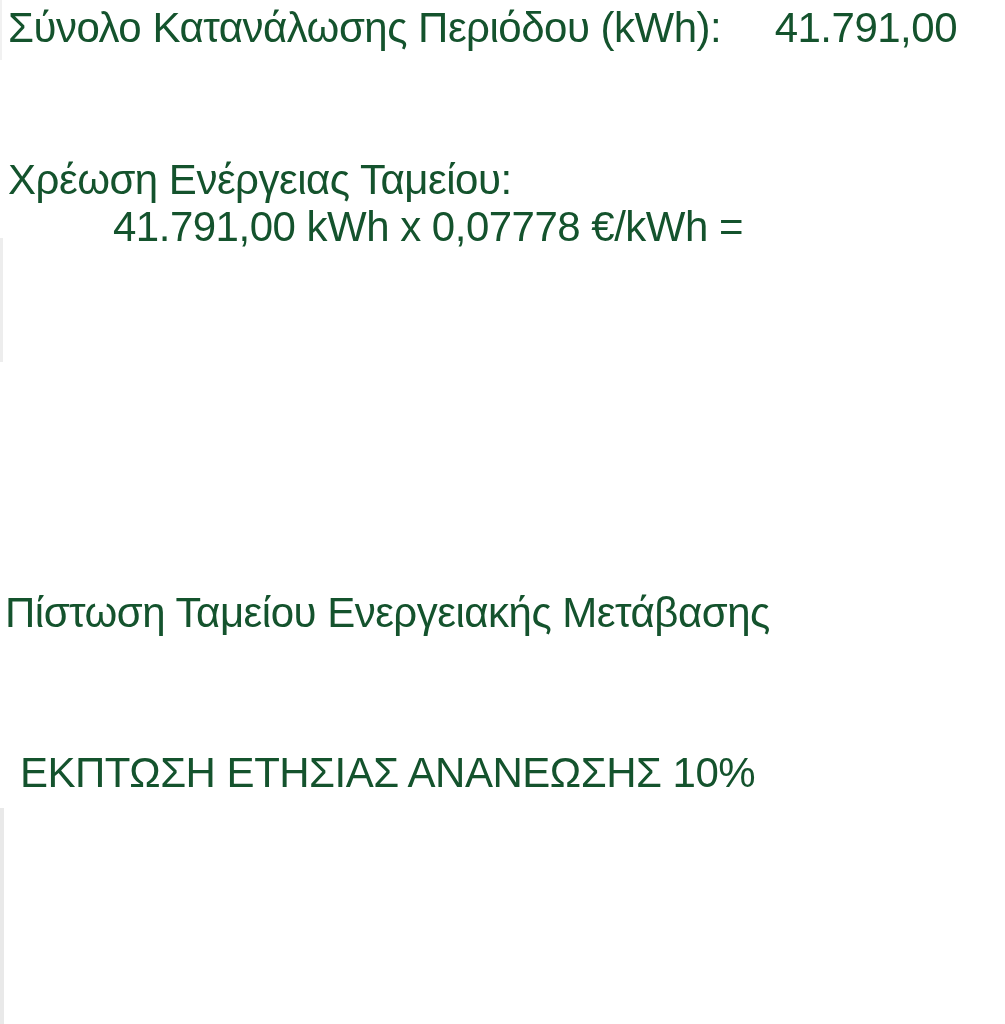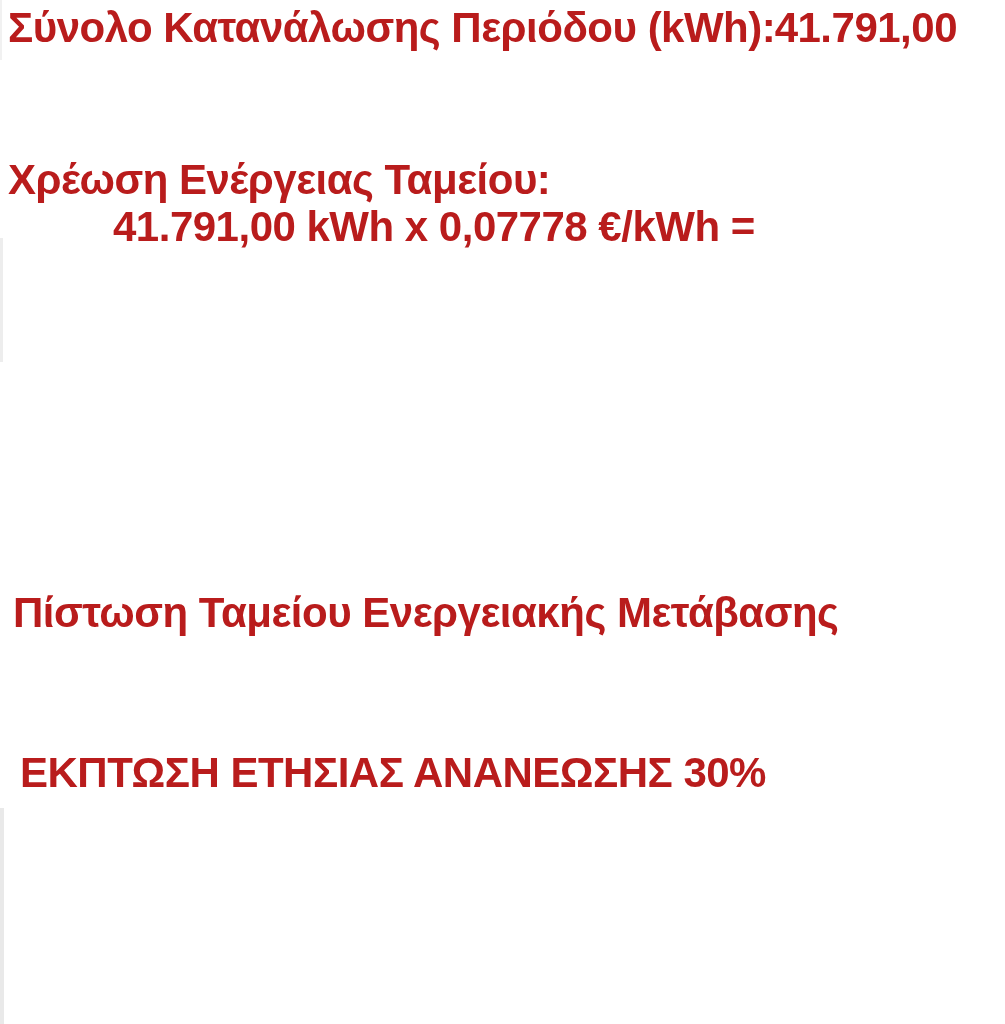--- a/index.html
+++ b/index.html
@@ -7,22 +7,22 @@
     padding: 0;
     background: #ffffff;
   }
   .doc {
     position: relative;
     width: 1005px;
     height: 1024px;
     background: #ffffff;
     overflow: hidden;
     font-family: "Liberation Sans", sans-serif;
-    font-weight: 700;
-    color: #b91c1c;
+    font-weight: 400;
+    color: #14532d;
     font-size: 42px;
     letter-spacing: -0.5px;
     white-space: nowrap;
   }
   .line {
     position: absolute;
     left: 0;
     right: 0;
     height: 50px;
     line-height: 50px;
@@ -36,21 +36,21 @@
   .r1 .val { right: 48px; }
 
   .r2 { top: 155px; }
   .r2 .lbl { margin-left: 8px; }
 
   .r3 { top: 202px; }
   .r3 .lbl { margin-left: 113px; }
   .r3 .val { right: 5px; }
 
   .r4 { top: 588px; }
-  .r4 .lbl { margin-left: 13px; }
+  .r4 .lbl { margin-left: 5px; }
   .r4 .val { right: 8px; }
 
   .r5 { top: 748px; }
   .r5 .lbl { margin-left: 20px; }
   .r5 .val { right: 32px; }
 
   .r6 { top: 872px; }
   .r6 .lbl { margin-left: 12px; }
   .r6 .val { right: 10px; }
 
@@ -80,17 +80,17 @@
 
   <div class="line r3">
     <span class="lbl">41.791,00 kWh x 0,07778 €/kWh =</span>
   </div>
 
   <div class="line r4">
     <span class="lbl">Πίστωση Ταμείου Ενεργειακής Μετάβασης</span>
   </div>
 
   <div class="line r5">
-    <span class="lbl">ΕΚΠΤΩΣΗ ΕΤΗΣΙΑΣ ΑΝΑΝΕΩΣΗΣ 30%</span>
+    <span class="lbl">ΕΚΠΤΩΣΗ ΕΤΗΣΙΑΣ ΑΝΑΝΕΩΣΗΣ 10%</span>
   </div>
 
 
 </div>
 
 </body></html>

